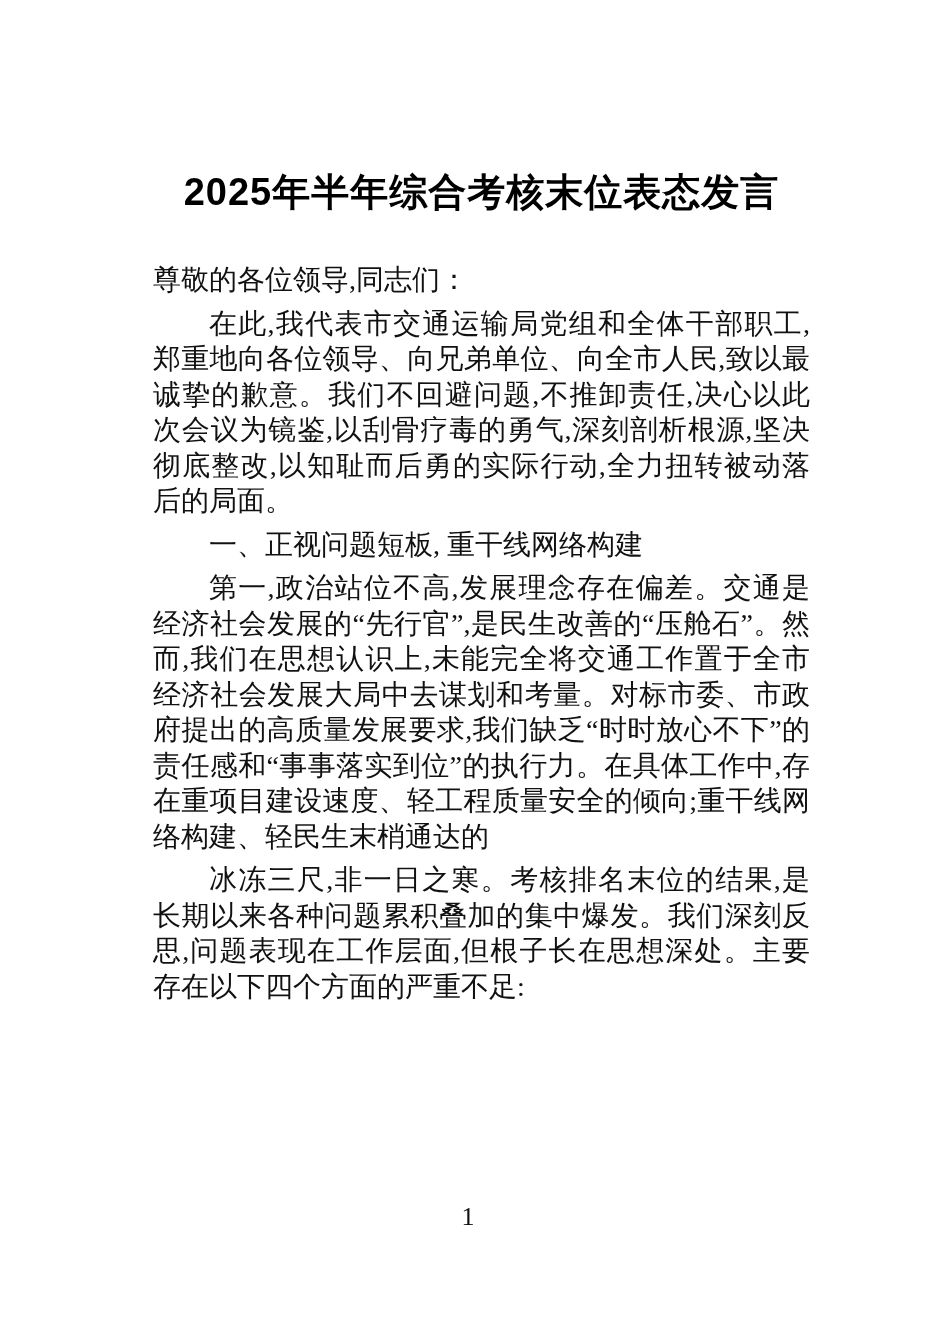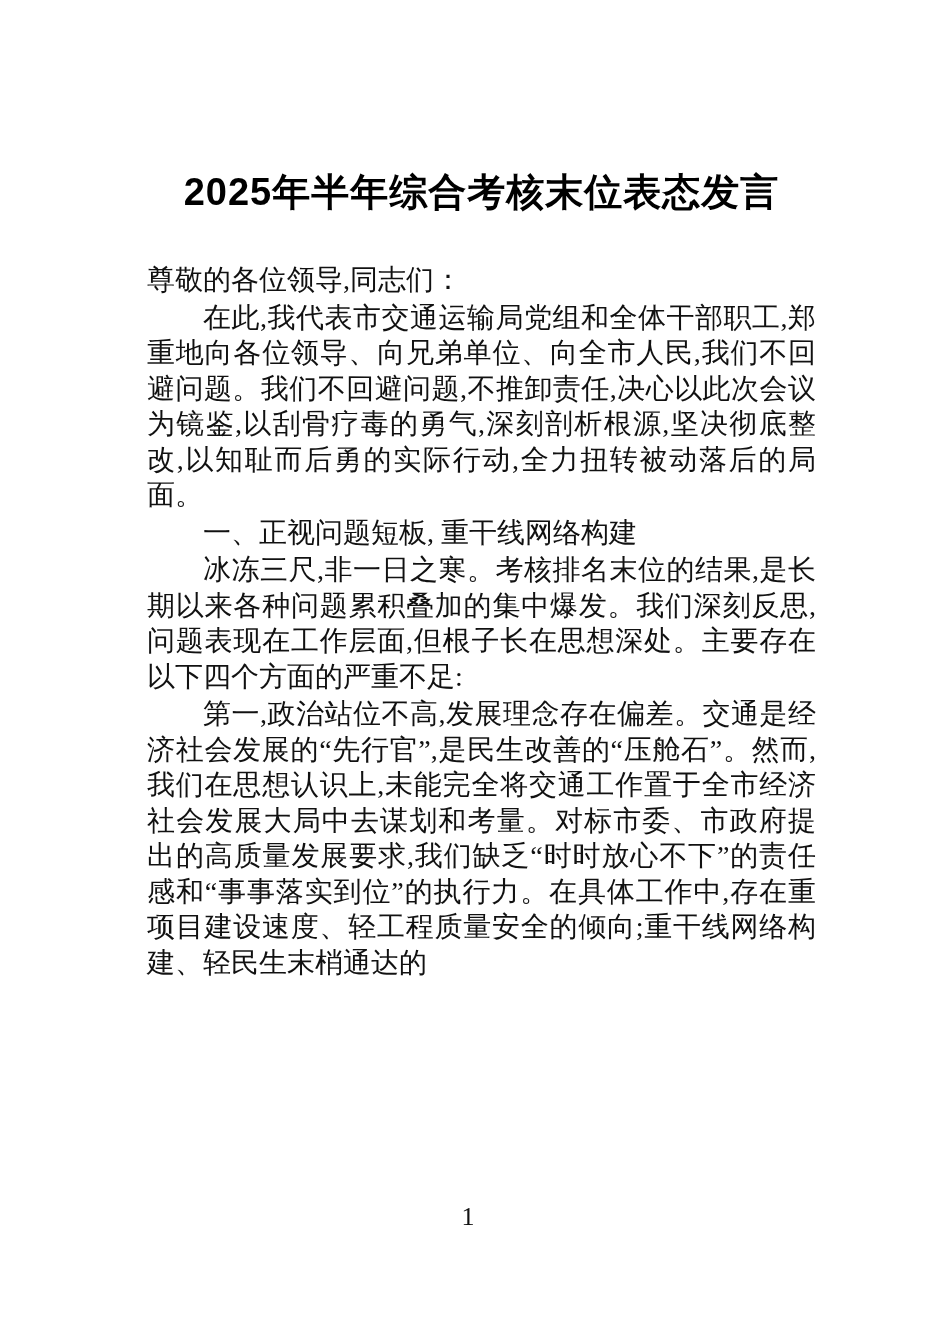--- a/index.html
+++ b/index.html
@@ -26,21 +26,21 @@
     margin: 0 0 46px 0;
     font-size: 38px;
     line-height: 48px;
     font-weight: 700;
     text-align: center;
     color: #000000;
     letter-spacing: 1px;
     font-family: "Liberation Sans", "DejaVu Sans", sans-serif;
   }
   .para {
-    margin: 2px;
+    margin: 8px;
     font-size: 28px;
     line-height: 35.5px;
     text-align: justify;
     text-indent: 2em;
     word-break: break-all;
   }
   .para.no-indent {
     text-indent: 0;
   }
   .page-number {
@@ -57,23 +57,23 @@
 <body>
 
 <div class="page">
   <div class="content">
     <h1 class="doc-title">2025年半年综合考核末位表态发言</h1>
 
     <p class="para no-indent">尊敬的各位领导,同志们：</p>
 
 
 
-    <p class="para">在此,我代表市交通运输局党组和全体干部职工,郑重地向各位领导、向兄弟单位、向全市人民,我们不回避问题。我们不回避问题,不推卸责任,决心以此次会议为镜鉴,以刮骨疗毒的勇气,深刻剖析根源,坚决彻底整改,以知耻而后勇的实际行动,全力扭转被动落后的局面。</p>
+    <p class="para">在此,我代表市交通运输局党组和全体干部职工,郑重地向各位领导、向兄弟单位、向全市人民,致以最诚挚的歉意。我们不回避问题,不推卸责任,决心以此次会议为镜鉴,以刮骨疗毒的勇气,深刻剖析根源,坚决彻底整改,以知耻而后勇的实际行动,全力扭转被动落后的局面。</p>
 
     <p class="para">一、正视问题短板, 重干线网络构建</p>
 
+    <p class="para">第一,政治站位不高,发展理念存在偏差。交通是经济社会发展的“先行官”,是民生改善的“压舱石”。然而,我们在思想认识上,未能完全将交通工作置于全市经济社会发展大局中去谋划和考量。对标市委、市政府提出的高质量发展要求,我们缺乏“时时放心不下”的责任感和“事事落实到位”的执行力。在具体工作中,存在重项目建设速度、轻工程质量安全的倾向;重干线网络构建、轻民生末梢通达的</p>
+
     <p class="para">冰冻三尺,非一日之寒。考核排名末位的结果,是长期以来各种问题累积叠加的集中爆发。我们深刻反思,问题表现在工作层面,但根子长在思想深处。主要存在以下四个方面的严重不足:</p>
-
-    <p class="para">第一,政治站位不高,发展理念存在偏差。交通是经济社会发展的“先行官”,是民生改善的“压舱石”。然而,我们在思想认识上,未能完全将交通工作置于全市经济社会发展大局中去谋划和考量。对标市委、市政府提出的高质量发展要求,我们缺乏“时时放心不下”的责任感和“事事落实到位”的执行力。在具体工作中,存在重项目建设速度、轻工程质量安全的倾向;重干线网络构建、轻民生末梢通达的</p>
   </div>
 
   <div class="page-number">1</div>
 </div>
 
 </body></html>

